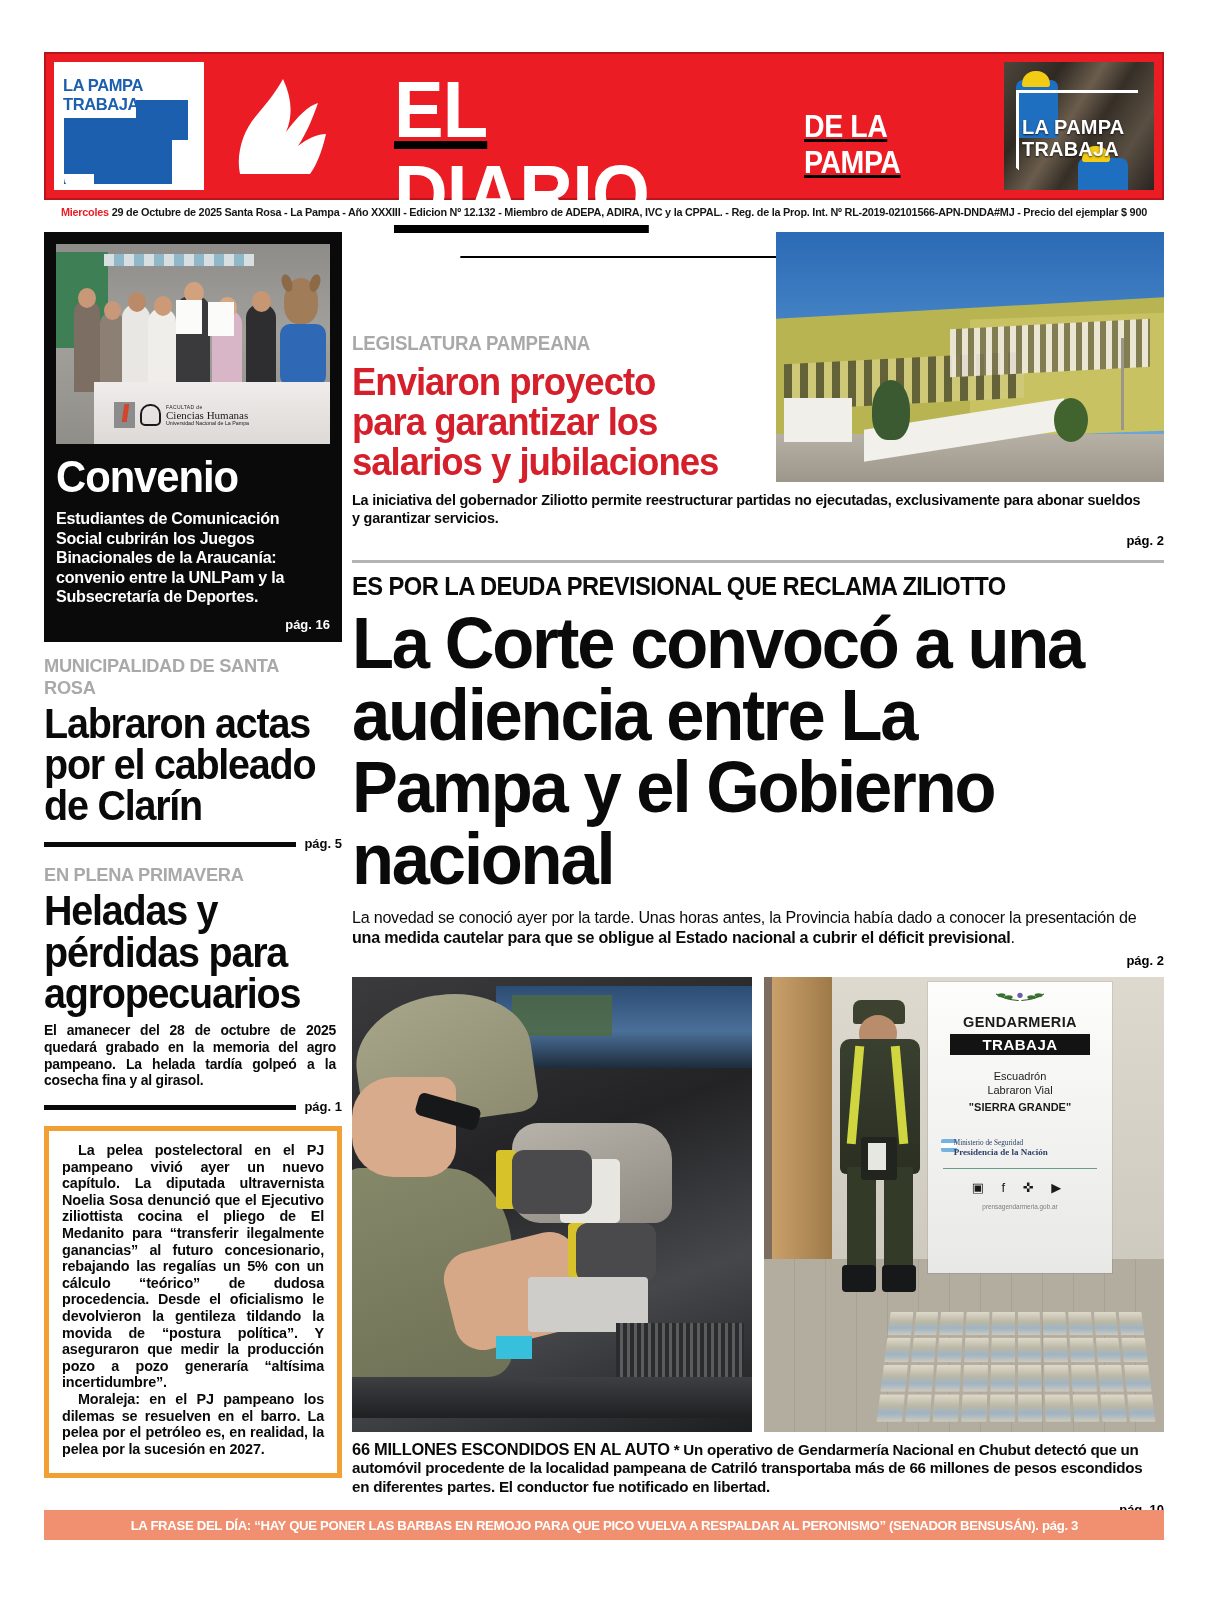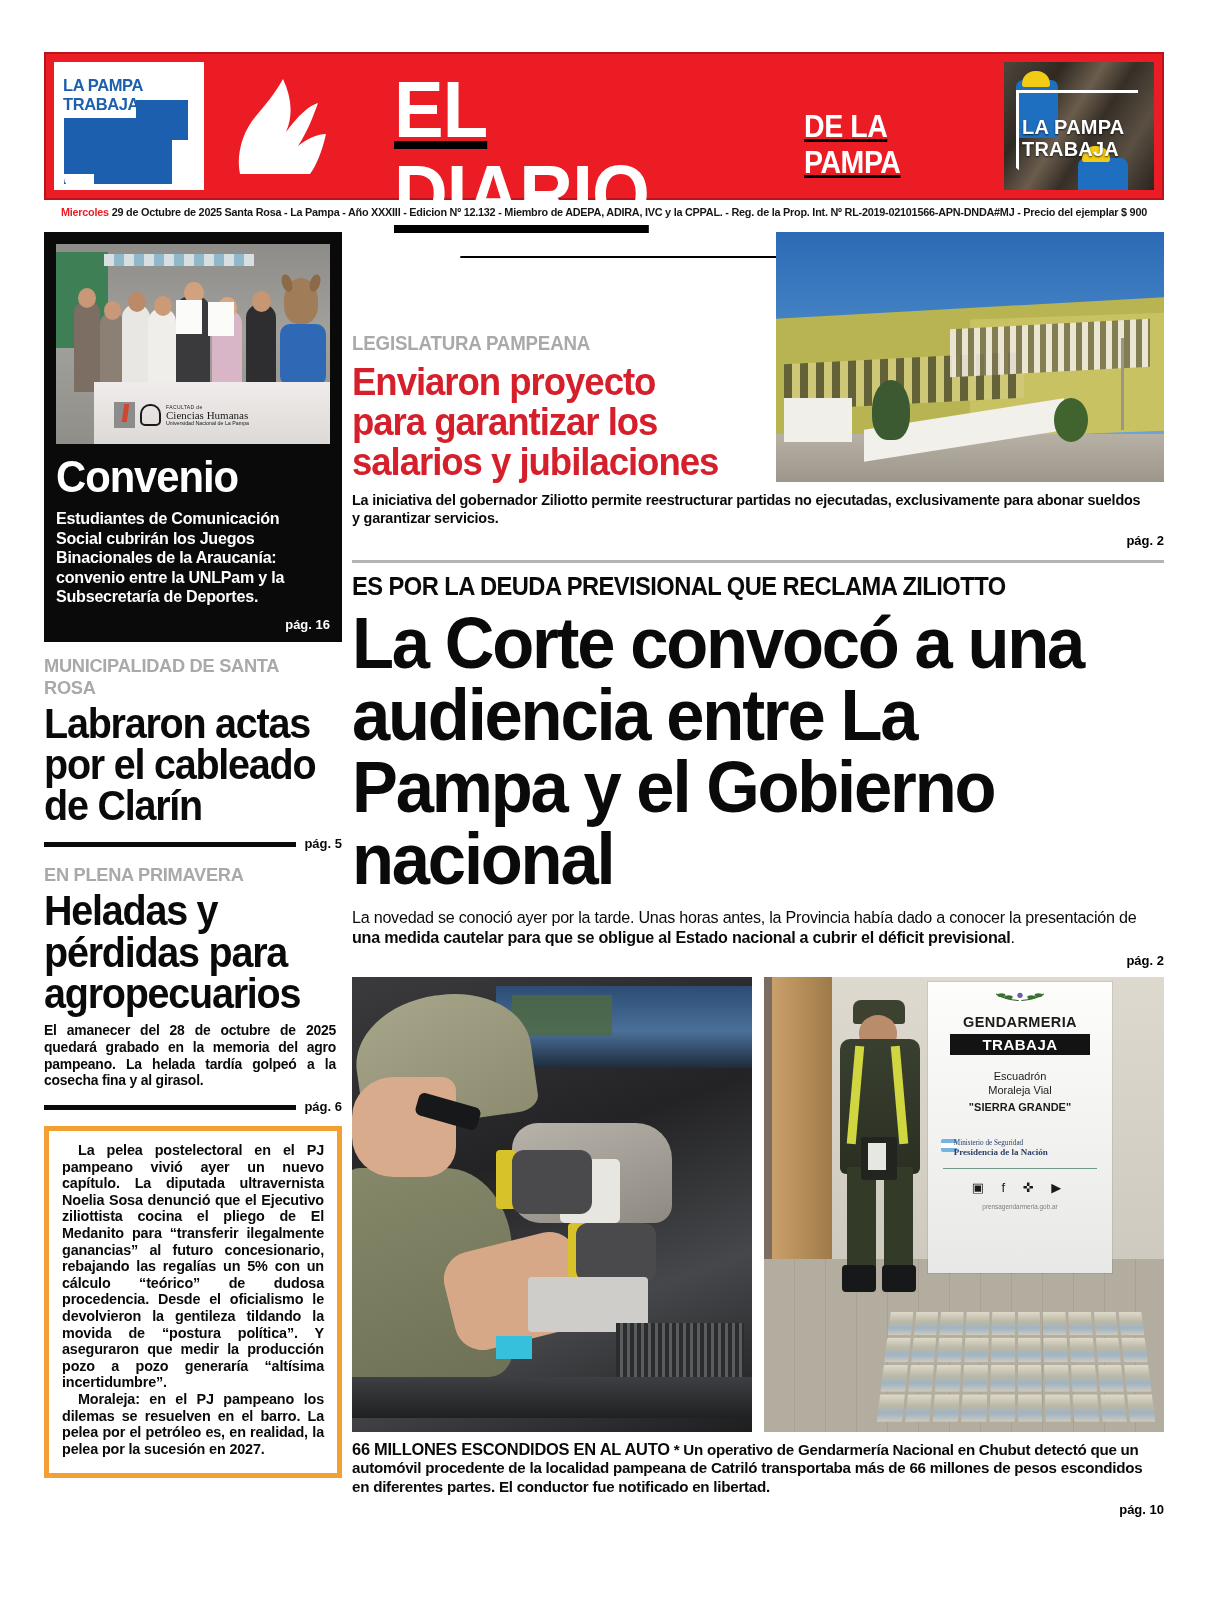--- a/index.html
+++ b/index.html
@@ -673,21 +673,21 @@
     <div class="rule-row">
       <div class="bar"></div>
       <div class="pg">pág. 5</div>
     </div>
 
     <div class="kicker">EN PLENA PRIMAVERA</div>
     <div class="hl-black hl-heladas">Heladas y pérdidas para agropecuarios</div>
     <div class="body-sm">El amanecer del 28 de octubre de 2025 quedará grabado en la memoria del agro pampeano. La helada tardía golpeó a la cosecha fina y al girasol.</div>
     <div class="rule-row">
       <div class="bar"></div>
-      <div class="pg">pág. 6</div>
+      <div class="pg">pág. 1</div>
     </div>
 
     <div class="gallito">
       <div class="gallito-body">
         <p>La pelea postelectoral en el PJ pampeano vivió ayer un nuevo capítulo. La diputada ultravernista Noelia Sosa denunció que el Ejecutivo ziliottista cocina el pliego de El Medanito para “transferir ilegalmente ganancias” al futuro concesionario, rebajando las regalías un 5% con un cálculo “teórico” de dudosa procedencia. Desde el oficialismo le devolvieron la gentileza tildando la movida de “postura política”. Y aseguraron que medir la producción pozo a pozo generaría “altísima incertidumbre”.</p>
         <p>Moraleja: en el PJ pampeano los dilemas se resuelven en el barro. La pelea por el petróleo es, en realidad, la pelea por la sucesión en 2027.</p>
       </div>
     </div>
   </div>
 
@@ -763,21 +763,21 @@
             <ellipse cx="22" cy="5" rx="6" ry="3" fill="#37702f"></ellipse>
             <ellipse cx="33" cy="8" rx="6" ry="3" fill="#37702f"></ellipse>
             <ellipse cx="78" cy="5" rx="6" ry="3" fill="#37702f"></ellipse>
             <ellipse cx="67" cy="8" rx="6" ry="3" fill="#37702f"></ellipse>
             <circle cx="50" cy="5" r="4" fill="#6b5ea8"></circle>
           </svg>
           <div class="pg-gend">GENDARMERIA</div>
           <div class="pg-nac">TRABAJA</div>
           <div class="pg-esc">
             <span>Escuadrón</span><br>
-            <span>Moraleja Vial</span>
+            <span>Labraron Vial</span>
           </div>
           <div class="pg-sierra">"SIERRA GRANDE"</div>
           <div class="pg-minflag"></div>
           <div class="pg-min">
             <span>Ministerio de Seguridad</span><br>
             <b>Presidencia de la Nación</b>
           </div>
           <div class="pg-line"></div>
           <div class="pg-social">▣ f ✜ ▶</div>
           <div class="pg-url">prensagendarmeria.gob.ar</div>
@@ -849,14 +849,17 @@
         </div>
       </div>
     </div>
 
     <div class="caption">
       <span class="lead">66 MILLONES ESCONDIDOS EN AL AUTO</span><span> * Un operativo de Gendarmería Nacional en Chubut detectó que un automóvil procedente de la localidad pampeana de Catriló transportaba más de 66 millones de pesos escondidos en diferentes partes. El conductor fue notificado en libertad.</span>
     </div>
     <div class="pg-r2">pág. 10</div>
   </div>
 
+  <div class="frase">
+    <div class="frase-txt">LA FRASE DEL DÍA: “HAY QUE PONER LAS BARBAS EN REMOJO PARA QUE PICO VUELVA A RESPALDAR AL PERONISMO” (SENADOR BENSUSÁN). pág. 3</div>
+  </div>
 
 </div>
 
 </body></html>

